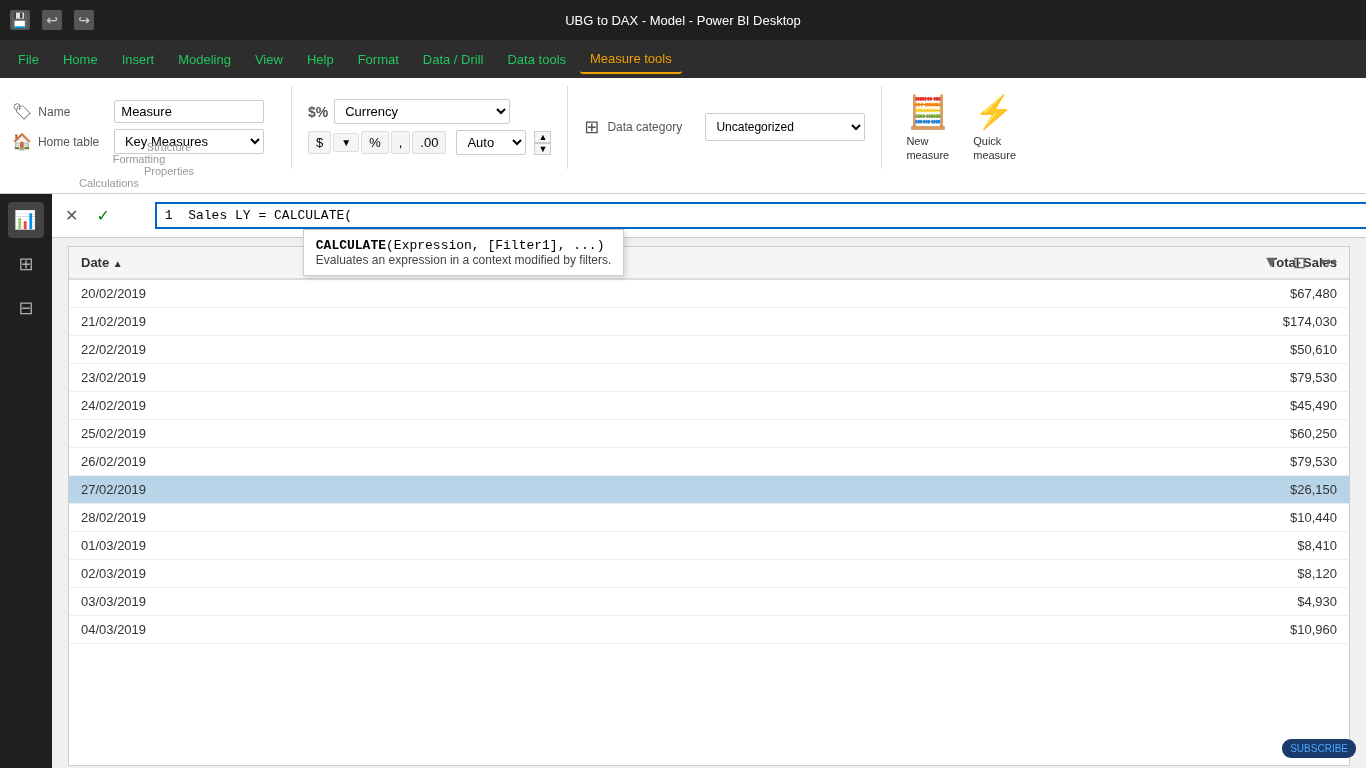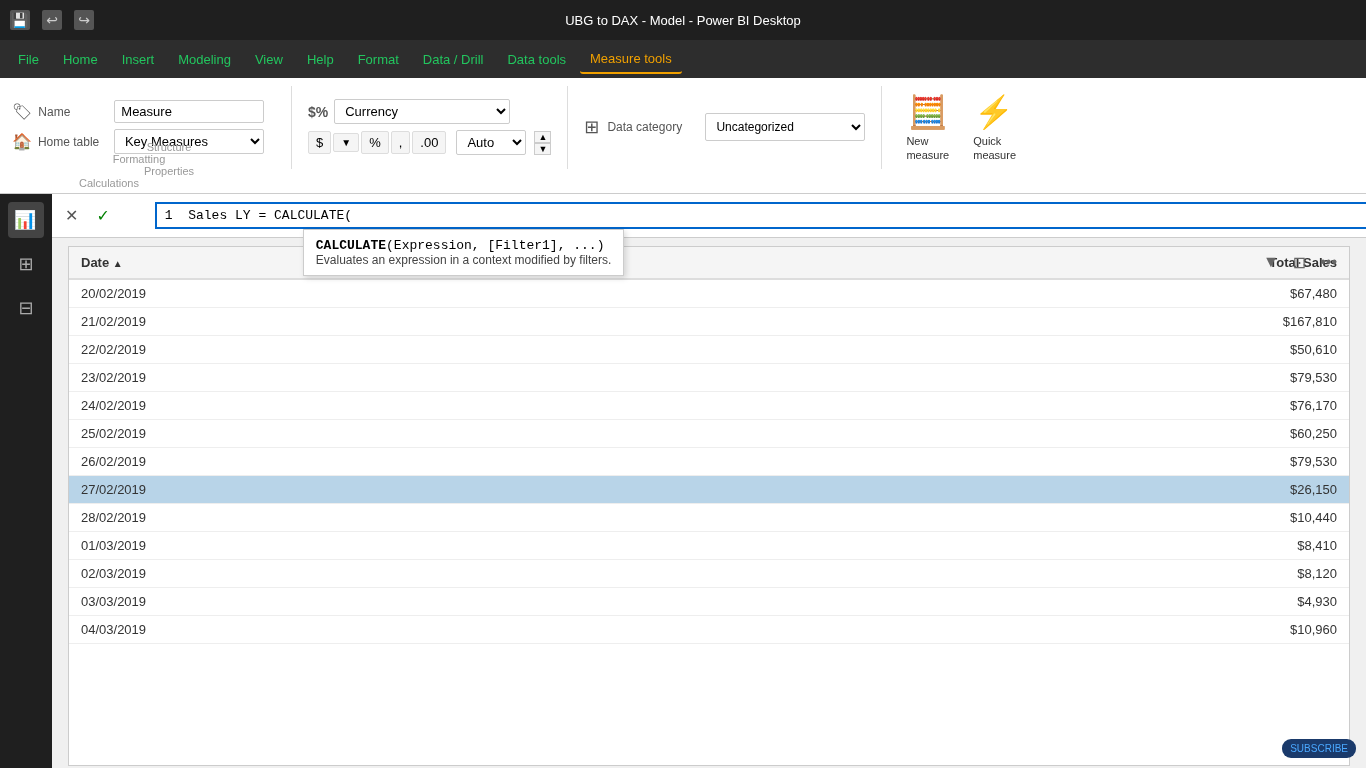--- a/index.html
+++ b/index.html
@@ -469,33 +469,33 @@
                 </th>
               </tr>
             </thead>
             <tbody id="table-body">
             <tr>
       <td>20/02/2019</td>
       <td class="right">$67,480</td>
     </tr>
                 <tr>
       <td>21/02/2019</td>
-      <td class="right">$167,810</td>
+      <td class="right">$174,030</td>
     </tr>
                 <tr>
       <td>22/02/2019</td>
       <td class="right">$50,610</td>
     </tr>
                 <tr>
       <td>23/02/2019</td>
       <td class="right">$79,530</td>
     </tr>
                 <tr>
       <td>24/02/2019</td>
-      <td class="right">$76,170</td>
+      <td class="right">$45,490</td>
     </tr>
                 <tr>
       <td>25/02/2019</td>
       <td class="right">$60,250</td>
     </tr>
                 <tr>
       <td>26/02/2019</td>
       <td class="right">$79,530</td>
     </tr>
                 <tr class="highlighted">

